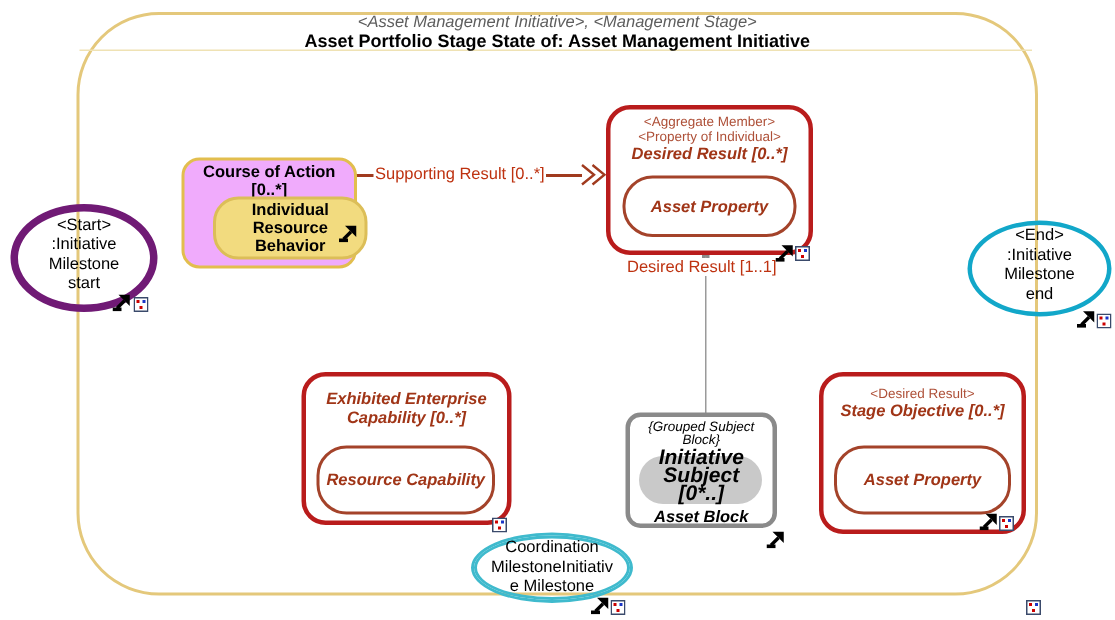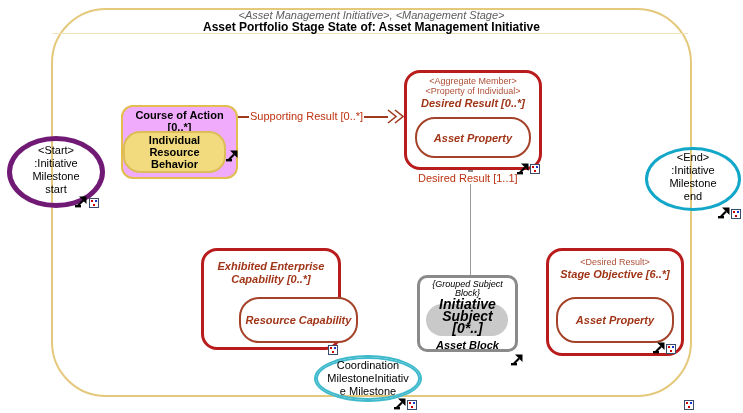--- a/index.html
+++ b/index.html
@@ -10,35 +10,35 @@
 
   
   .frame{left:51px;top:8px;width:637px;height:385px;border:2px solid #e4c87b;border-radius:55px;background:transparent;}
   .frame-sep{left:53px;top:33px;width:635px;height:1px;background:#efe2b4;}
   .dg-stereo{left:51px;top:9px;width:641px;text-align:center;font-size:11px;font-style:italic;color:#5e5e5e;}
   .dg-title{left:51px;top:20px;width:641px;text-align:center;font-size:12px;font-weight:bold;}
 
   
   .coa{left:121px;top:78px;width:113px;height:70px;border:2px solid #e2be4e;border-radius:12px;background:#f0abfc;margin-top:27px;}
   .coa-title{margin-top:2px;text-align:center;font-size:11px;font-weight:bold;line-height:12px;}
-  .coa-pill{position:absolute;left:0;top:24px;width:99px;height:38px;background:#f2db7f;border:2px solid #dcbe58;
+  .coa-pill{position:absolute;left:19px;top:24px;width:99px;height:38px;background:#f2db7f;border:2px solid #dcbe58;
             border-radius:17px;display:flex;align-items:center;justify-content:center;text-align:center;
             font-size:11px;font-weight:bold;line-height:12px;}
 
   
   .redbox{border:3px solid #b91c1c;border-radius:16px;background:#fff;color:#a03517;text-align:center;}
   .stereo-sm{font-size:9px;color:#ae5038;line-height:10px;}
   .red-title{font-size:11px;font-weight:bold;font-style:italic;margin-top:1px;line-height:13px;}
   .red-pill{position:absolute;border:2px solid #a4432a;border-radius:20px;background:#fff;display:flex;
             align-items:center;justify-content:center;font-size:11px;font-weight:bold;font-style:italic;color:#a03517;}
   .dr{left:404px;top:70px;width:132px;height:91px;padding-top:3px;}
   .dr .red-pill{left:8px;top:44px;width:112px;height:37px;}
   .exh{left:201px;top:248px;width:134px;height:96px;}
   .exh .red-title{padding:8px 8px 0;}
-  .exh .red-pill{left:7px;top:46px;width:115px;height:42px;margin-left:28px;}
+  .exh .red-pill{left:7px;top:46px;width:115px;height:42px;}
   .stg{left:546px;top:248px;width:132px;height:96px;padding-top:6px;}
   .stg .red-pill{left:7px;top:46px;width:114px;height:42px;}
 
   
   .subj{left:417px;top:275px;width:95px;height:71px;border:3px solid #8a8a8a;border-radius:10px;background:#fff;text-align:center;}
   .subj-stereo{font-size:9px;font-style:italic;line-height:9px;margin-top:2px;position:relative;z-index:1;}
   .subj-title{font-size:14px;font-weight:bold;font-style:italic;line-height:12px;position:relative;z-index:1;}
   .subj-pill{position:absolute;left:6px;top:26px;width:82px;height:32px;background:#c9c9c9;border-radius:16px;z-index:0;}
   .subj-name{position:absolute;left:0;bottom:-2px;width:100%;font-size:11px;font-weight:bold;font-style:italic;z-index:1;}
 
@@ -158,21 +158,21 @@
     <div class="subj-name">Asset Block</div>
   </div>
   <svg class="abs z2" style="left:511px;top:354px" width="12" height="12" viewBox="0 0 12 12">
     <rect x="0" y="9" width="6" height="2.4" fill="#000"></rect>
     <path d="M3,9.5 L8,4.5" stroke="#000" stroke-width="2.2"></path>
     <polygon points="4,0.5 11.5,0.5 11.5,8" fill="#000"></polygon>
   </svg>
 
   <div class="abs redbox stg z2">
     <div class="stereo-sm">&lt;Desired Result&gt;</div>
-    <div class="red-title">Stage Objective [6..*]</div>
+    <div class="red-title">Stage Objective [0..*]</div>
     <div class="red-pill">Asset Property</div>
   </div>
   <svg class="abs z2" style="left:653px;top:342px" width="12" height="12" viewBox="0 0 12 12">
     <rect x="0" y="9" width="6" height="2.4" fill="#000"></rect>
     <path d="M3,9.5 L8,4.5" stroke="#000" stroke-width="2.2"></path>
     <polygon points="4,0.5 11.5,0.5 11.5,8" fill="#000"></polygon>
   </svg>
   <svg class="abs z2" style="left:666px;top:344px" width="10" height="10" viewBox="0 0 10 10">
     <rect x="0.5" y="0.5" width="9" height="9" fill="#fff" stroke="#3a4a6b"></rect>
     <rect x="2" y="2" width="2" height="2" fill="#cc0000"></rect>

